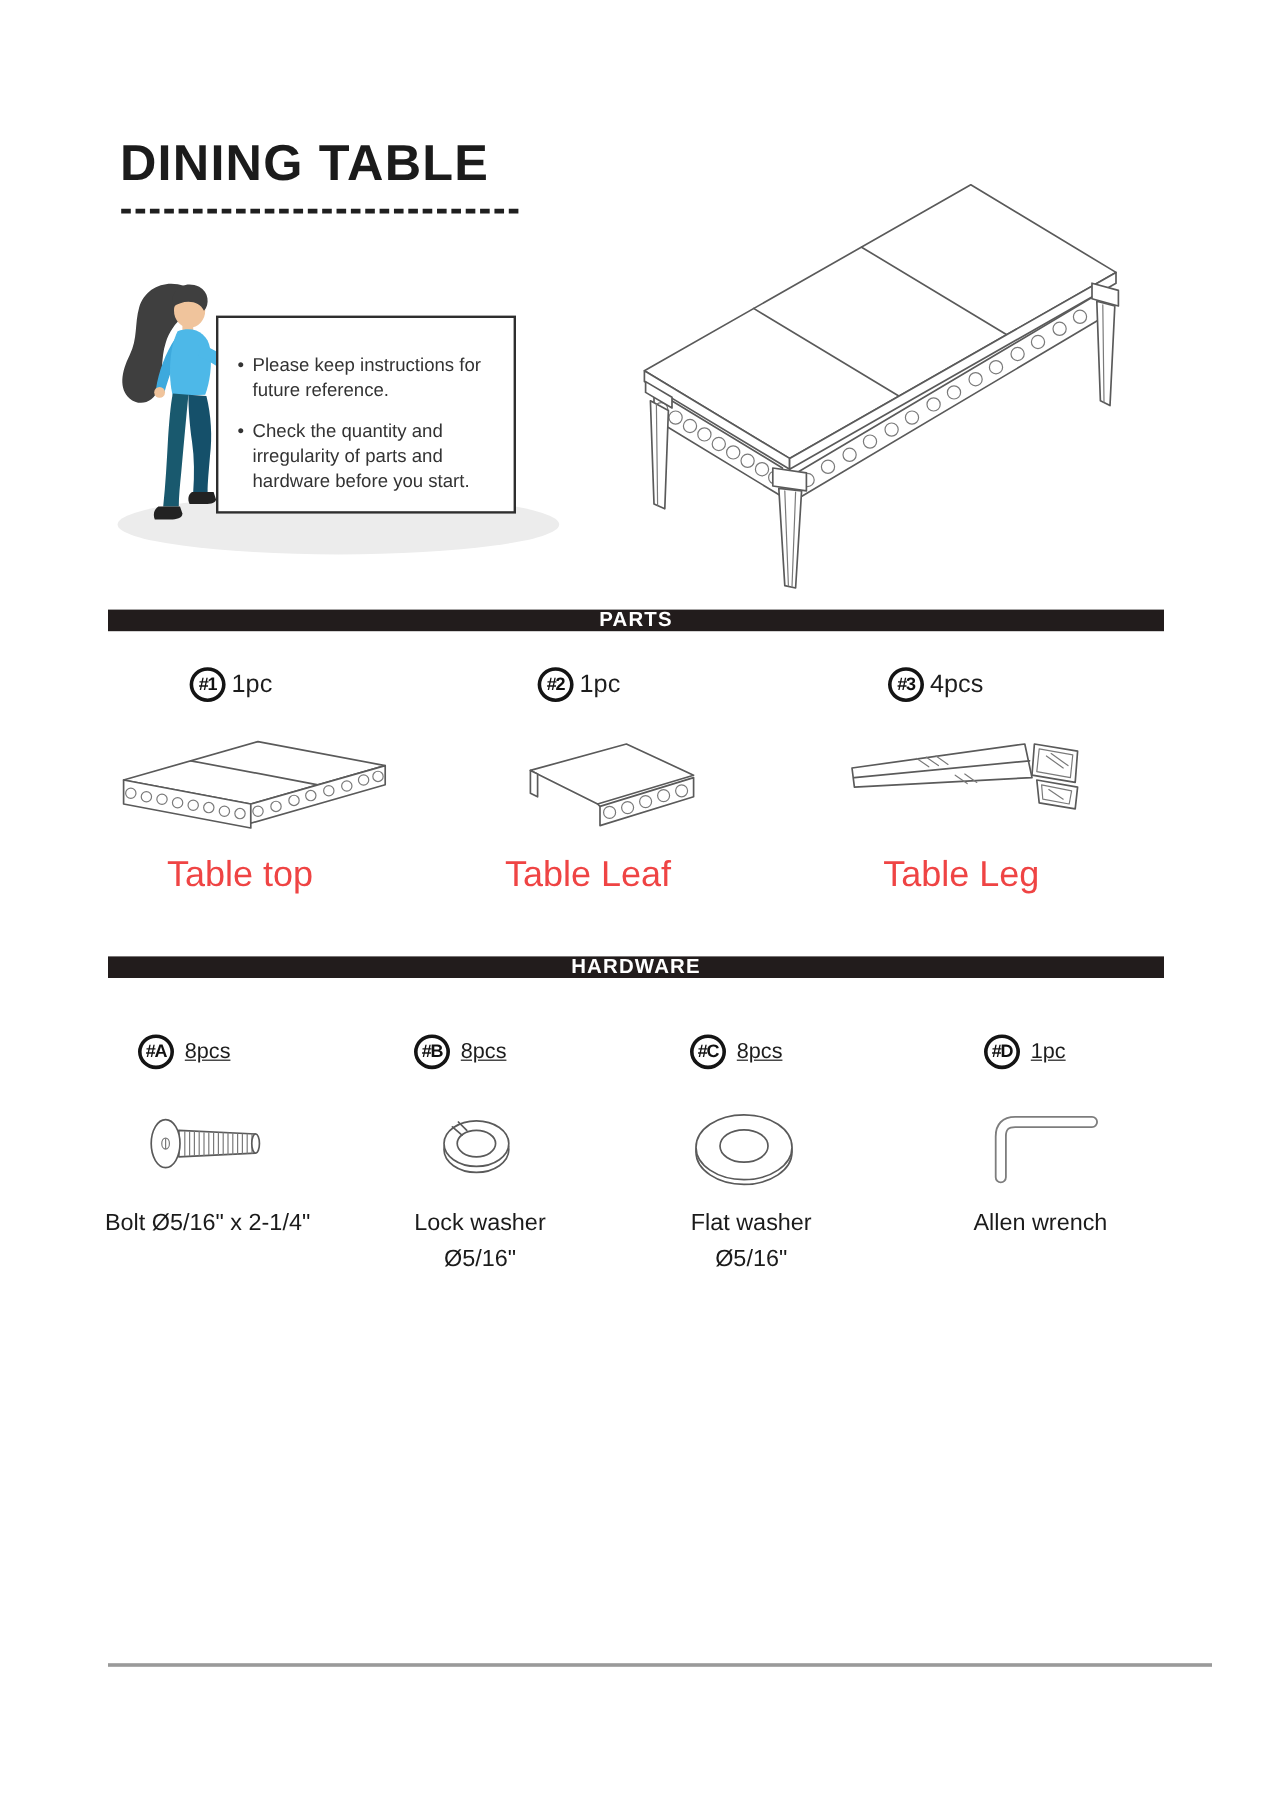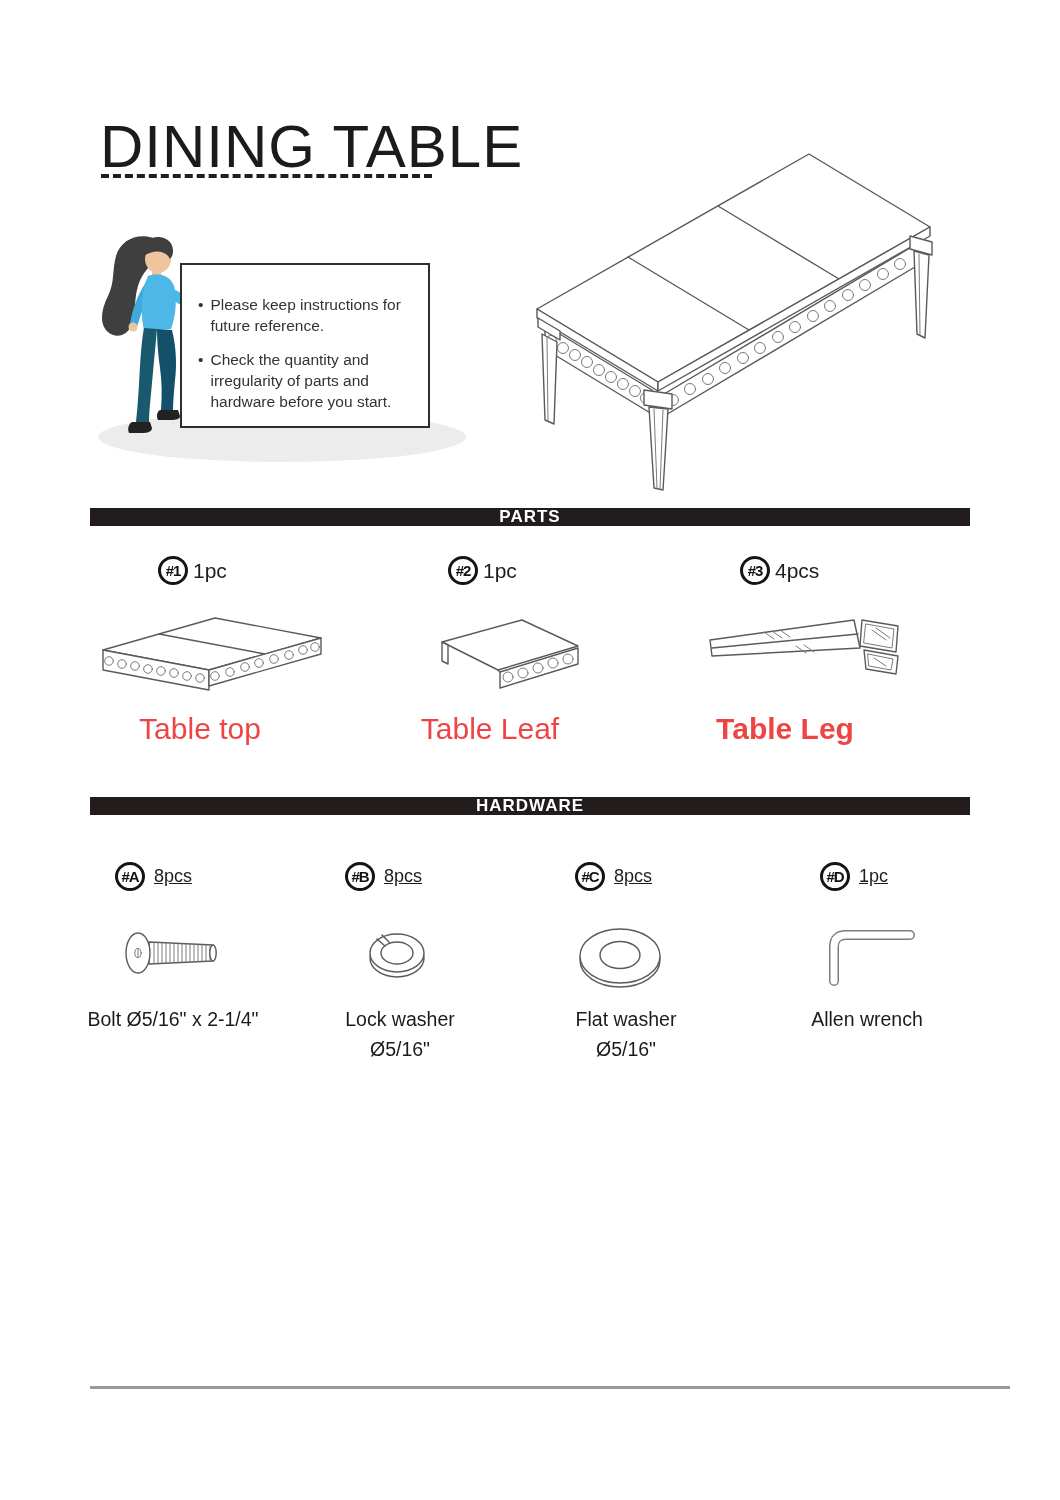--- a/index.html
+++ b/index.html
@@ -1,21 +1,21 @@
 <!DOCTYPE html>
 <html><head>
 <meta charset="utf-8">
 <style>
   html,body{margin:0;padding:0;background:#fff;}
   .page{position:relative;width:1060px;height:1500px;background:#ffffff;
         font-family:"Liberation Sans", sans-serif;color:#1d1d1d;overflow:hidden;}
 
   
-  .title{position:absolute;left:100px;top:112px;font-size:60px;letter-spacing:1px;
-         font-weight:400;color:#1b1b1b;white-space:nowrap;}
+  .title{position:absolute;left:100px;top:112px;font-size:42px;letter-spacing:1px;
+         font-weight:700;color:#1b1b1b;white-space:nowrap;}
   .title-underline{position:absolute;left:101px;top:174px;width:331px;height:0;
          border-top:4px dashed #1f1f1f;}
 
   
   .shadow{position:absolute;left:98px;top:412px;width:368px;height:50px;
           background:#ececec;border-radius:50%;}
   .person-svg{position:absolute;left:86px;top:226px;width:132px;height:226px;}
   .note-box{position:absolute;left:180px;top:263px;width:250px;height:165px;
             border:2px solid #2e2e2e;background:#fff;box-sizing:border-box;
             padding:30px 12px 0 16px;}
@@ -213,21 +213,21 @@
       </g>
     <polygon class="f" points="164,38 198,44 196,62 166,57"></polygon>
     <polygon class="thin" points="168,42 193,47 191,58 169,54"></polygon>
     <g class="thin">
         <line x1="174" y1="46" x2="186" y2="54"></line>
       </g>
   </svg>
 
   <div class="part-name" style="left:115px;">Table top</div>
   <div class="part-name" style="left:405px;">Table Leaf</div>
-  <div class="part-name" style="left:700px;font-weight:bold;">Table Leg</div>
+  <div class="part-name" style="left:716px;">Table Leg</div>
 
   <div class="section-bar bar-hardware">
     <span>HARDWARE</span>
   </div>
 
   <div class="label-row hw" style="left:115px;top:862px;">
     <span class="badge">#A</span>
     <span class="qty">8pcs</span>
   </div>
   <div class="label-row hw" style="left:345px;top:862px;">

